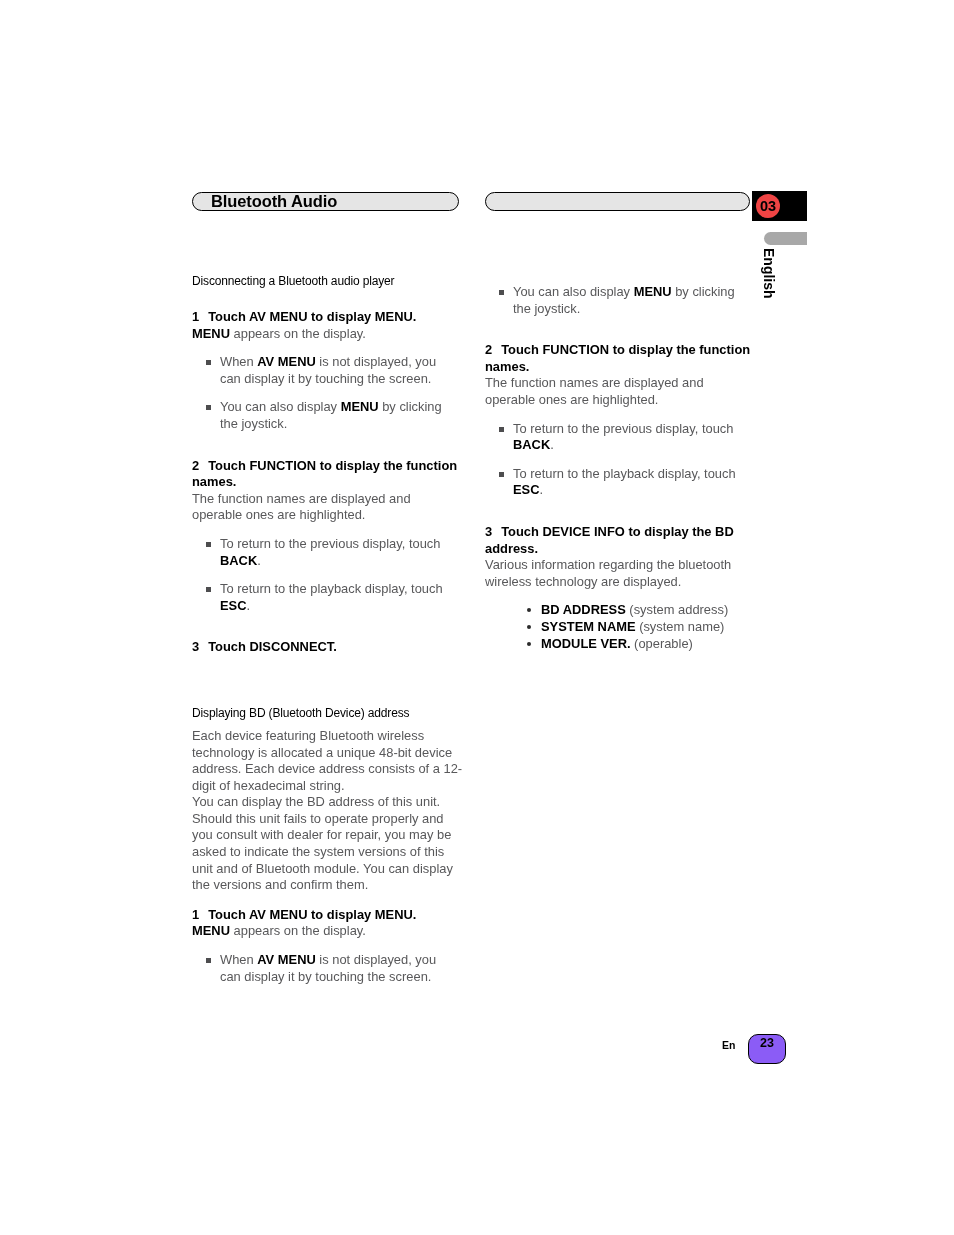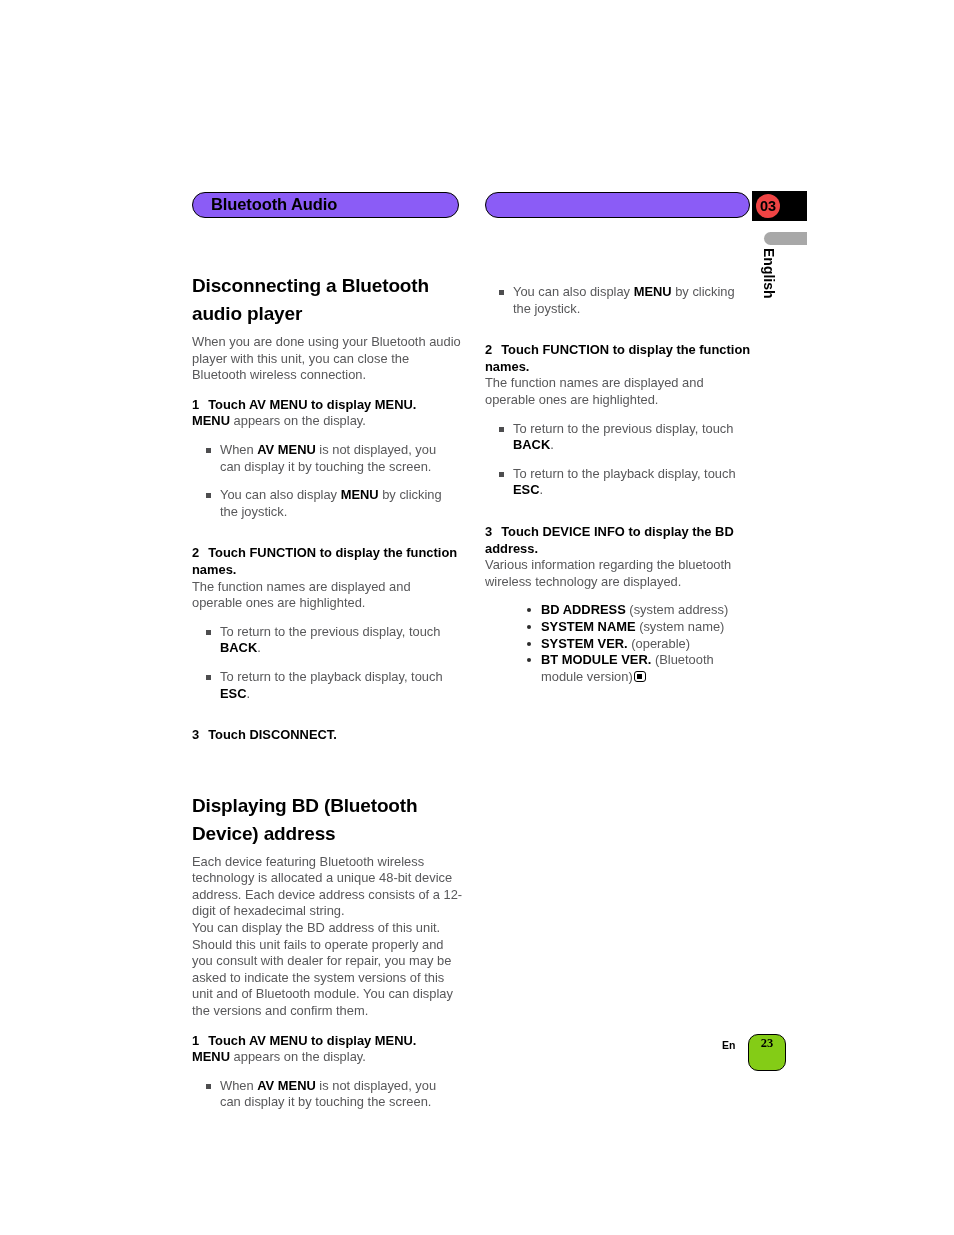--- a/index.html
+++ b/index.html
@@ -19,24 +19,24 @@
     position: absolute;
     left: 0; top: 0;
     width: 954px;
     height: 1235px;
   }
 
   
   .header-pill {
     position: absolute;
     box-sizing: border-box;
-    height: 26px;
+    height: 19px;
     border: 1.5px solid #000;
     border-radius: 15px;
-    background: #8b5cf6;
+    background: #e5e5e5;
   }
   #pill-left {
     left: 192px;
     top: 192px;
     width: 267px;
   }
   #pill-right {
     left: 485px;
     top: 192px;
     width: 265px;
@@ -127,23 +127,23 @@
     font-size: 12.9px;
     line-height: 16.6px;
     color: #58585a;
   }
   #col-left  { left: 192px; }
   #col-right { left: 485px; }
 
   h2.sec-head {
     margin: 0 0 6px 0;
     padding: 0;
-    font-size: 19px;
-    line-height: 28px;
-    font-weight: bold;
+    font-size: 12px;
+    line-height: 18px;
+    font-weight: normal;
     color: #000;
     letter-spacing: -0.15px;
   }
   h2.sec-head.spaced { margin-top: 48px; }
 
   p.body {
     margin: 0;
     padding: 0;
     color: #58585a;
   }
@@ -230,26 +230,25 @@
     top: 1039px;
     font-size: 10.5px;
     font-weight: bold;
     color: #000;
   }
   #footer-page {
     position: absolute;
     left: 748px;
     top: 1034px;
     width: 38px;
-    height: 37px;
+    height: 30px;
     box-sizing: border-box;
     border: 1.4px solid #000;
     border-radius: 10px;
-    background: #84cc16;
-    font-family: Liberation Serif, serif;
+    background: #8b5cf6;
   }
   #footer-page-num {
     position: absolute;
     left: 0; top: 0;
     width: 100%;
     line-height: 17px;
     text-align: center;
     font-size: 12.5px;
     font-weight: bold;
     color: #000;
@@ -276,21 +275,20 @@
     </div>
   </div>
 
   <div id="lang-bar"></div>
   <div id="lang-text">English</div>
 
   <div class="column" id="col-left">
 
     <h2 class="sec-head">Disconnecting a Bluetooth audio player</h2>
 
-    <p class="body">When you are done using your Bluetooth audio player with this unit, you can close the Bluetooth wireless connection.</p>
 
     <div class="gap-sm"></div>
 
     <p class="step">
       <span class="num">1</span><span>Touch AV MENU to display MENU.</span>
     </p>
     <p class="body"><b class="kw">MENU</b><span> appears on the display.</span></p>
     <p class="note"><span class="sq"></span><span>When </span><b class="kw">AV MENU</b><span> is not displayed, you can display it by touching the screen.</span></p>
     <p class="note"><span class="sq"></span><span>You can also display </span><b class="kw">MENU</b><span> by clicking the joystick.</span></p>
 
@@ -340,22 +338,21 @@
     <div class="gap-sm"></div>
 
     <p class="step">
       <span class="num">3</span><span>Touch DEVICE INFO to display the BD address.</span>
     </p>
     <p class="body">Various information regarding the bluetooth wireless technology are displayed.</p>
 
     <ul class="dot-list">
       <li><span class="dot"></span><b class="kw">BD ADDRESS</b><span> (system address)</span></li>
       <li><span class="dot"></span><b class="kw">SYSTEM NAME</b><span> (system name)</span></li>
-      <li><span class="dot"></span><b class="kw">SYSTEM VER.</b><span> (operable)</span></li>
-      <li><span class="dot"></span><b class="kw">BT MODULE VER.</b><span> (Bluetooth module version)</span><span class="eos"><i></i></span></li>
+      <li><span class="dot"></span><b class="kw">MODULE VER.</b><span> (operable)</span></li>
     </ul>
 
   </div>
 
   <div id="footer-en">En</div>
   <div id="footer-page">
     <div id="footer-page-num">23</div>
   </div>
 
 </div>

